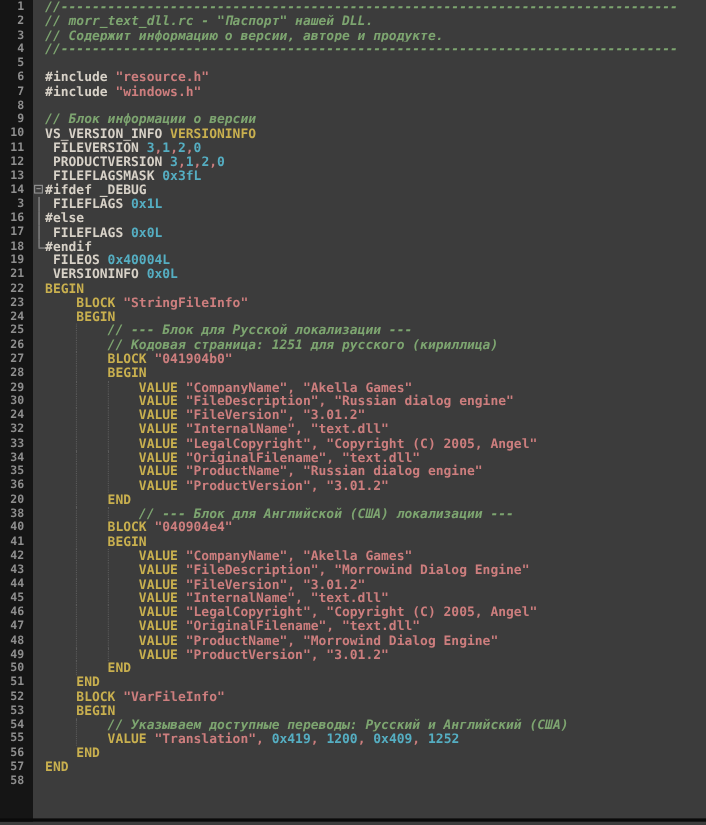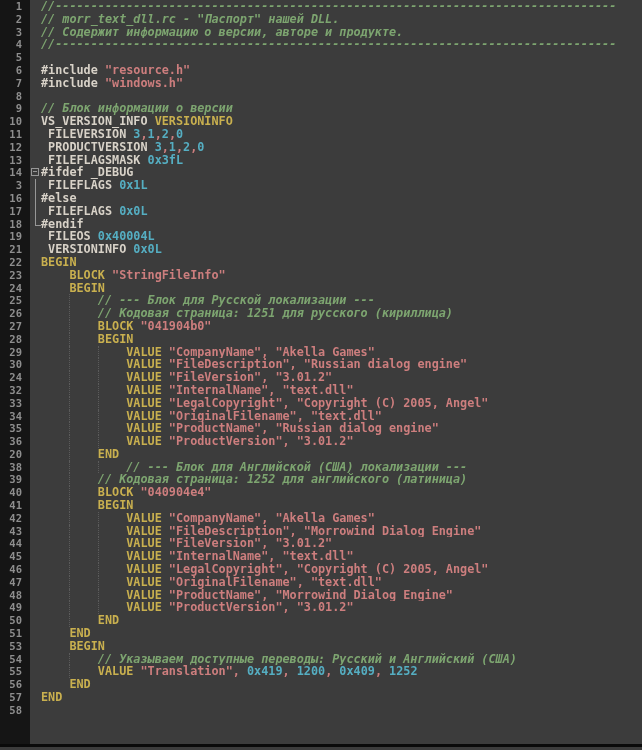--- a/index.html
+++ b/index.html
@@ -251,25 +251,20 @@
         <span class="gut">20</span>
         <span class="fold"></span>
         <span class="code"><span class="guide" style="left: 4ch;"></span><span class="tk-k">        END</span></span>
       </div>
       <div class="row">
         <span class="gut">38</span>
         <span class="fold"></span>
         <span class="code"><span class="guide" style="left: 4ch;"></span><span class="guide" style="left: 8ch;"></span><span class="tk-c">            // --- Блок для Английской (США) локализации ---</span></span>
       </div>
       <div class="row">
-        <span class="gut">39</span>
-        <span class="fold"></span>
-        <span class="code"><span class="guide" style="left: 4ch;"></span><span class="tk-c">        // Кодовая страница: 1252 для английского (латиница)</span></span>
-      </div>
-      <div class="row">
         <span class="gut">40</span>
         <span class="fold"></span>
         <span class="code"><span class="guide" style="left: 4ch;"></span><span class="tk-k">        BLOCK </span><span class="tk-s">"040904e4"</span></span>
       </div>
       <div class="row">
         <span class="gut">41</span>
         <span class="fold"></span>
         <span class="code"><span class="guide" style="left: 4ch;"></span><span class="tk-k">        BEGIN</span></span>
       </div>
       <div class="row">
@@ -314,20 +309,25 @@
       </div>
       <div class="row">
         <span class="gut">50</span>
         <span class="fold"></span>
         <span class="code"><span class="guide" style="left: 4ch;"></span><span class="tk-k">        END</span></span>
       </div>
       <div class="row">
         <span class="gut">51</span>
         <span class="fold"></span>
         <span class="code"><span class="tk-k">    END</span></span>
+      </div>
+      <div class="row">
+        <span class="gut">52</span>
+        <span class="fold"></span>
+        <span class="code"><span class="tk-k">    BLOCK </span><span class="tk-s">"VarFileInfo"</span></span>
       </div>
       <div class="row">
         <span class="gut">53</span>
         <span class="fold"></span>
         <span class="code"><span class="tk-k">    BEGIN</span></span>
       </div>
       <div class="row">
         <span class="gut">54</span>
         <span class="fold"></span>
         <span class="code"><span class="guide" style="left: 4ch;"></span><span class="tk-c">        // Указываем доступные переводы: Русский и Английский (США)</span></span>

